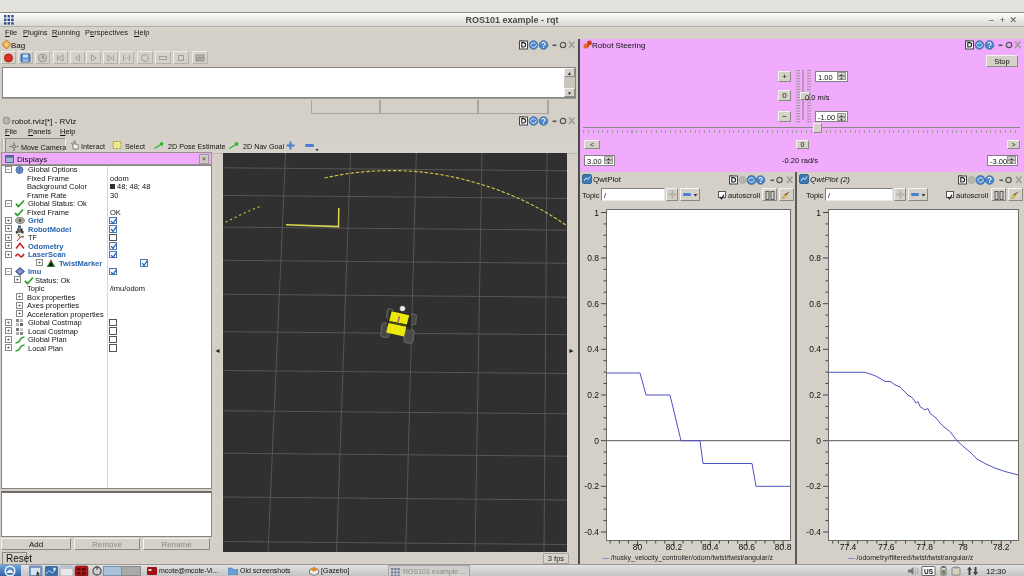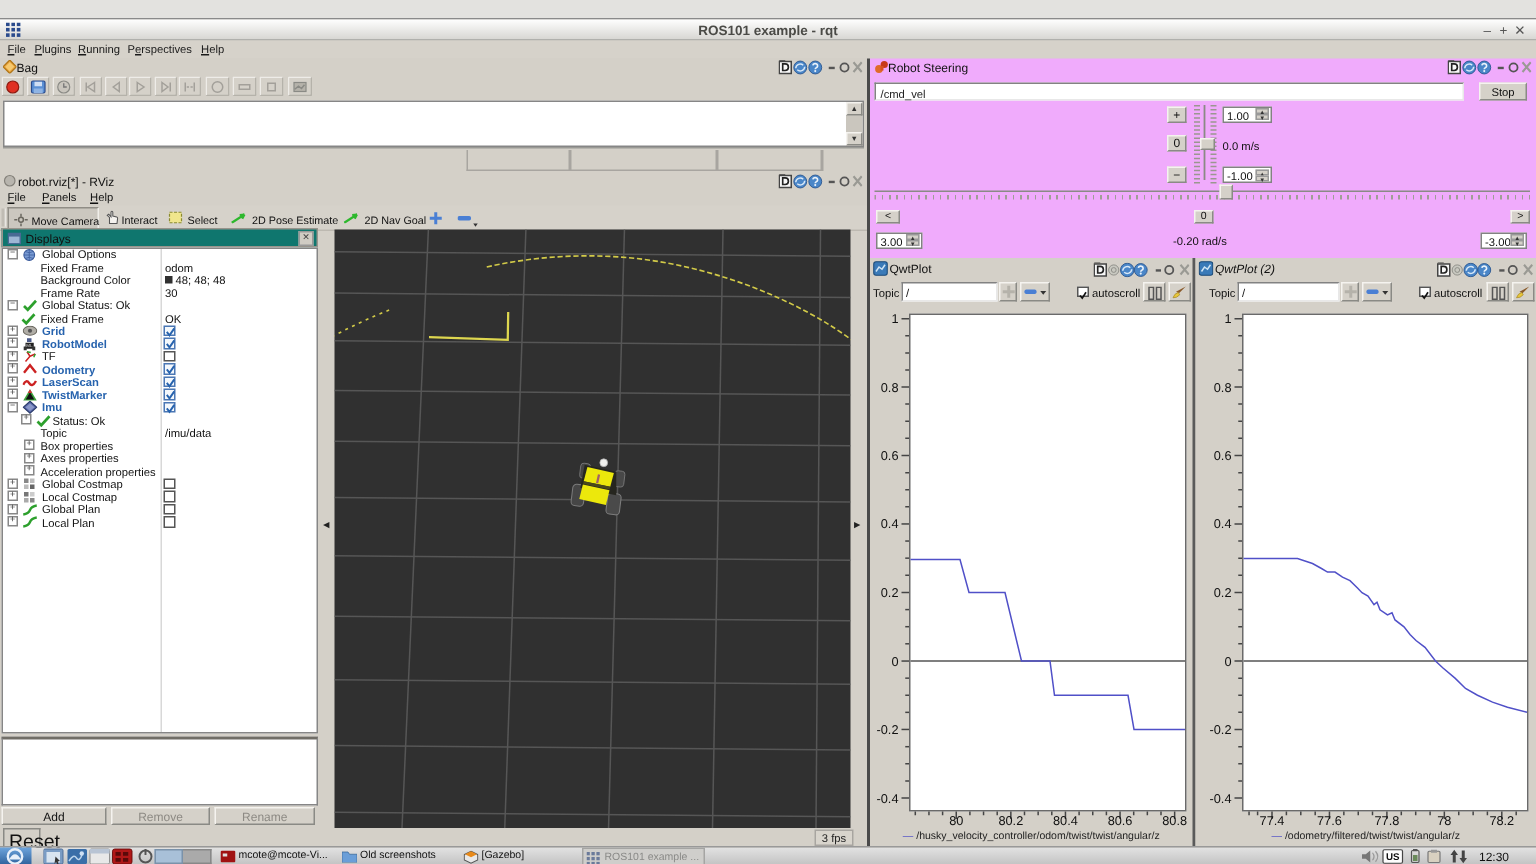--- a/index.html
+++ b/index.html
@@ -206,21 +206,21 @@
     <svg class="abs" style="left:286px;top:4px;" width="9" height="9">
         <path d="M4.5 0.5 v8 M0.5 4.5 h8" stroke="#4a7fd4" stroke-width="2"></path>
       </svg>
     <svg class="abs" style="left:305px;top:7px;" width="14" height="8">
         <rect x="0" y="0" width="9" height="3" rx="1.2" fill="#4a7fd4"></rect>
         <path d="M10.5 5 l3 0 l-1.5 2.2 Z" fill="#333"></path>
       </svg>
   </div>
 
   <div class="abs" style="left:1px;top:37px;width:211px;height:400px;">
-    <div class="abs" style="left:0;top:0;width:211px;height:13px;background:#0f766e;border:1px solid #98948c;">
+    <div class="abs" style="left:0;top:0;width:211px;height:13px;background:#f0abfc;border:1px solid #98948c;">
       <svg class="abs" style="left:3px;top:2px;" width="9" height="8">
           <rect x="0.5" y="0.5" width="8" height="7" fill="#9eb6d4" stroke="#4a6a94"></rect>
           <rect x="0.5" y="0.5" width="8" height="2.2" fill="#4a6a94"></rect>
         </svg>
       <span class="abs" style="left:15px;top:2px;font-size:8px;color:#111;">Displays</span>
       <span class="abs" style="right:2px;top:1px;width:10px;height:10px;border:1px solid #999;background:#d0ccc4;font-size:6px;line-height:9px;text-align:center;color:#444;">✕</span>
     </div>
     <div class="abs" style="left:0;top:13px;width:211px;height:324px;background:#fff;border:1px solid #868686;overflow:hidden;">
       <div class="abs" style="left:105px;top:0;width:1px;height:324px;background:#d8d8d8;"></div>
       <div id="treerows" class="abs" style="left:0;top:0;width:210px;height:324px;"></div>
@@ -228,21 +228,21 @@
     <div class="abs" style="left:0;top:339px;width:211px;height:46px;background:#fff;border:1px solid #868686;border-top:2px solid #706d66;"></div>
     <div class="btn" style="left:0;top:386px;width:70px;height:12px;font-size:8px;color:#111;line-height:11px;">Add</div>
     <div class="btn" style="left:73px;top:386px;width:66px;height:12px;font-size:8px;color:#8d8a84;line-height:11px;">Remove</div>
     <div class="btn" style="left:142px;top:386px;width:67px;height:12px;font-size:8px;color:#8d8a84;line-height:11px;">Rename</div>
   </div>
 
   <div class="abs" style="left:214px;top:232px;width:7px;height:12px;font-size:7px;color:#222;">◄</div>
   <div class="abs" style="left:568px;top:232px;width:7px;height:12px;font-size:7px;color:#222;">►</div>
 
   <div class="abs" style="left:0;top:437px;width:578px;height:13px;background:#d4d0c8;">
-    <div class="abs" style="left:2px;top:0px;width:25px;height:13px;background:#d4d0c8;border:1px solid #8a8a85;border-bottom:none;font-size:13px;padding-left:3px;">Reset</div>
+    <div class="abs" style="left:2px;top:0px;width:25px;height:13px;background:#d4d0c8;border:1px solid #8a8a85;border-bottom:none;font-size:10px;padding-left:3px;">Reset</div>
     <div class="abs" style="left:543px;top:1px;width:26px;height:11px;background:#d8d4cc;border:1px solid #a8a5a0;font-size:7.5px;text-align:center;color:#222;">3 fps</div>
   </div>
 </div>
 
 <div class="abs" style="left:2px;top:166px;width:209px;height:322px;overflow:hidden;font-size:7.8px;">
   <div class="row" style="top:-1px;">
       <span class="exp" style="left:3px;">−</span>
       <svg class="abs" style="left:13px;top:0.5px" width="9" height="8">
         <circle cx="4.5" cy="4" r="3.6" fill="#7a9cd4" stroke="#3a5a9a" stroke-width="0.7"></circle>
         <path d="M1 4 h7 M4.5 0.5 v7 M2 1.7 q2.5 1.6 5 0 M2 6.3 q2.5 -1.6 5 0" stroke="#3a5a9a" stroke-width="0.5" fill="none"></path>
@@ -322,21 +322,21 @@
   <div class="row" style="top:84px;">
       <span class="exp" style="left:3px;">+</span>
       <svg class="abs" style="left:13px;top:0.5px" width="10" height="8">
         <path d="M0.5 5.5 Q2.5 1.5 4.5 4.5 Q6.5 7.5 9 3" stroke="#cc2222" stroke-width="1.6" fill="none"></path>
       </svg>
       <span class="nm blunm" style="left:26px;">LaserScan</span>
       <span class="cb"><svg width="7" height="7">
           <path d="M1.2 3.2 l1.8 2.3 L6.2 0.9" stroke="#2763ae" stroke-width="1.3" fill="none"></path>
         </svg></span>
     </div>
-  <div class="row" style="top:92.5px;">
+  <div class="row" style="top:92.5px;margin-left:31px;">
       <span class="exp" style="left:3px;">+</span>
       <svg class="abs" style="left:13px;top:0px" width="10" height="9">
         <path d="M5 0.5 L9.5 8 L0.5 8 Z" fill="#3aa03a"></path>
         <path d="M5 2.5 L7.8 7.3 L2.2 7.3 Z" fill="#111"></path>
         <path d="M5 0.5 L6.5 3 L3.5 3 Z" fill="#cc3333"></path>
       </svg>
       <span class="nm blunm" style="left:26px;">TwistMarker</span>
       <span class="cb"><svg width="7" height="7">
           <path d="M1.2 3.2 l1.8 2.3 L6.2 0.9" stroke="#2763ae" stroke-width="1.3" fill="none"></path>
         </svg></span>
@@ -354,21 +354,21 @@
     </div>
   <div class="row" style="top:109.5px;">
       <span class="exp" style="left:12px;">+</span>
       <svg class="abs" style="left:22px;top:0px" width="10" height="9">
         <path d="M1 5 l2.5 2.5 L9 1.5" stroke="#2da02d" stroke-width="1.8" fill="none"></path>
       </svg>
       <span class="nm" style="left:33px;">Status: Ok</span>
     </div>
   <div class="row" style="top:118px;">
       <span class="nm" style="left:25px;">Topic</span>
-      <span class="vl">/imu/data</span>
+      <span class="vl">/imu/odom</span>
     </div>
   <div class="row" style="top:126.5px;">
       <span class="exp" style="left:14px;">+</span>
       <span class="nm" style="left:25px;">Box properties</span>
     </div>
   <div class="row" style="top:135px;">
       <span class="exp" style="left:14px;">+</span>
       <span class="nm" style="left:25px;">Axes properties</span>
     </div>
   <div class="row" style="top:143.5px;">
@@ -477,21 +477,20 @@
         <circle cx="14.5" cy="5" r="4.3" fill="#4a86c8" stroke="#2a5690" stroke-width="0.6"></circle>
         <path d="M11.5 5.5 a3 3 0 0 1 5-2 M17.5 4.5 a3 3 0 0 1 -5 2" stroke="#d8e8f8" stroke-width="1" fill="none"></path>
         <circle cx="24.5" cy="5" r="4.3" fill="#4a86c8" stroke="#2a5690" stroke-width="0.6"></circle>
         <path d="M22.9 3.6 a1.6 1.45 0 1 1 2.4 1.5 q-0.8 0.5 -0.8 1.1" fill="none" stroke="#eaf2fa" stroke-width="1.1"></path>
         <circle cx="24.5" cy="7.4" r="0.7" fill="#eaf2fa"></circle>
         <rect x="33.5" y="4.5" width="4" height="1.6" fill="#555"></rect>
         <circle cx="44" cy="5" r="2.7" fill="none" stroke="#555" stroke-width="1.2"></circle>
         <path d="M50 1.5 l5.5 6.5 M55.5 1.5 L50 8" stroke="#9a9a94" stroke-width="1.4"></path>
       </svg>
   </div>
-  <div class="sunk" style="left:3px;top:16px;width:393px;height:12px;font-size:7.5px;padding:2px 0 0 3px;color:#222;">/cmd_vel</div>
   <div class="btn" style="left:406px;top:15.5px;width:32px;height:12px;font-size:7.5px;line-height:11px;">Stop</div>
 
   <div class="btn" style="left:198px;top:31.5px;width:13px;height:11px;font-size:8px;line-height:9px;">+</div>
   <div class="btn" style="left:198px;top:51px;width:13px;height:11px;font-size:8px;line-height:9px;">0</div>
   <div class="btn" style="left:198px;top:72px;width:13px;height:11px;font-size:8px;line-height:9px;">−</div>
 
   <svg class="abs" style="left:214px;top:30px;" width="18" height="56">
     <line x1="9" y1="1" x2="9" y2="51" stroke="#8a8a85" stroke-width="1.2"></line>
     <g stroke="#9a978f" stroke-width="1">
       <line x1="2" y1="1.5" x2="6" y2="1.5"></line>
@@ -536,21 +535,21 @@
         <line x1="13" y1="52.8" x2="17" y2="52.8"></line>
     </g>
   </svg>
   <div class="btn" style="left:220px;top:52.5px;width:9.5px;height:8.5px;"></div>
 
   <div class="spin" style="left:235px;top:31.5px;width:33px;height:11px;padding-left:12px;">
       <span style="position:absolute;left:2px;top:1px;">1.00</span>
       <span class="ar" style="top:0.5px;">▲</span>
       <span class="ar" style="bottom:0.5px;">▼</span>
     </div>
-  <span class="abs" style="left:235px;top:53.5px;font-size:7.5px;">0.0 m/s</span>
+  <span class="abs" style="left:225px;top:53.5px;font-size:7.5px;">0.0 m/s</span>
   <div class="spin" style="left:235px;top:72px;width:33px;height:11px;">
       <span style="position:absolute;left:2px;top:1px;">-1.00</span>
       <span class="ar" style="top:0.5px;">▲</span>
       <span class="ar" style="bottom:0.5px;">▼</span>
     </div>
 
   <div class="abs" style="left:3px;top:88px;width:437px;height:1px;background:#8a8a85;"></div>
   <div class="abs" style="left:3px;top:91px;width:437px;height:2.5px;background:repeating-linear-gradient(90deg,#a09d97 0,#a09d97 1px,transparent 1px,transparent 4.85px);"></div>
   <div class="btn" style="left:233px;top:83.5px;width:9px;height:10px;"></div>
 

